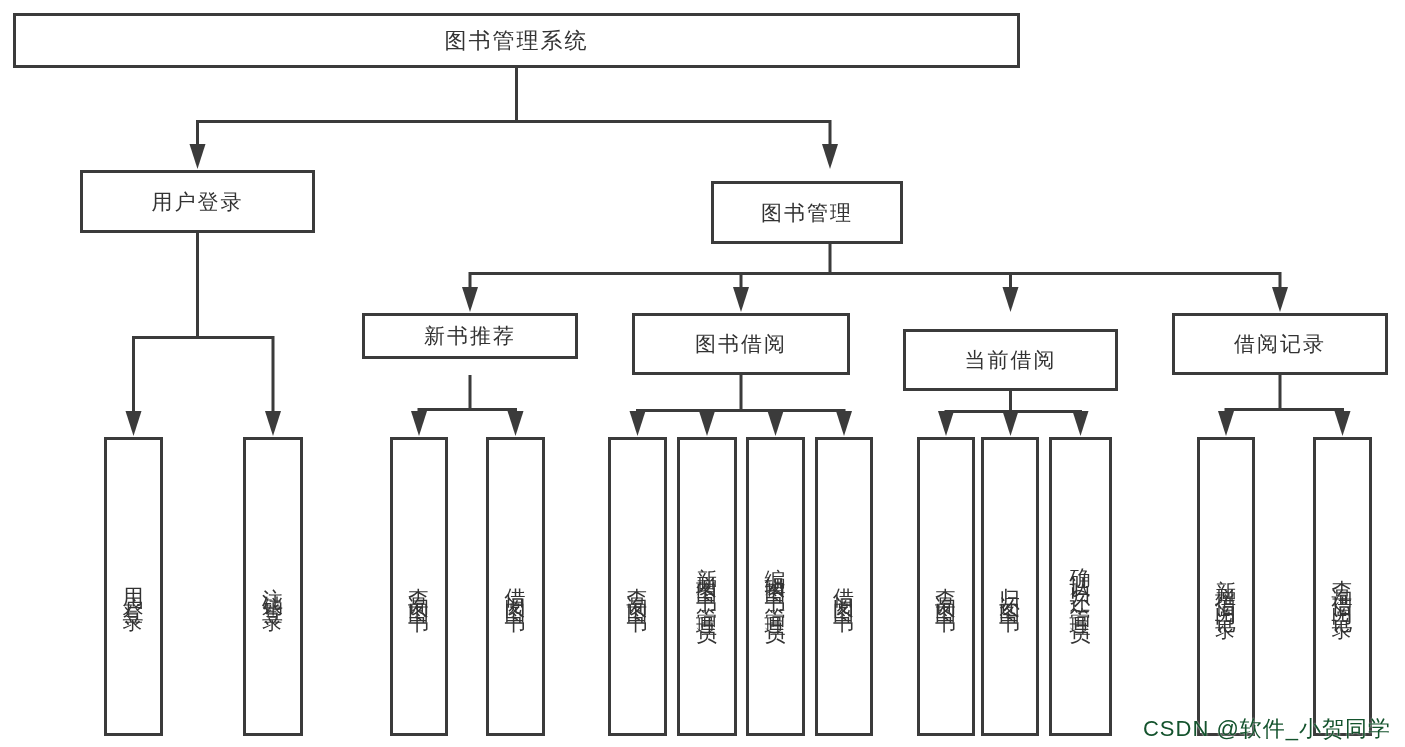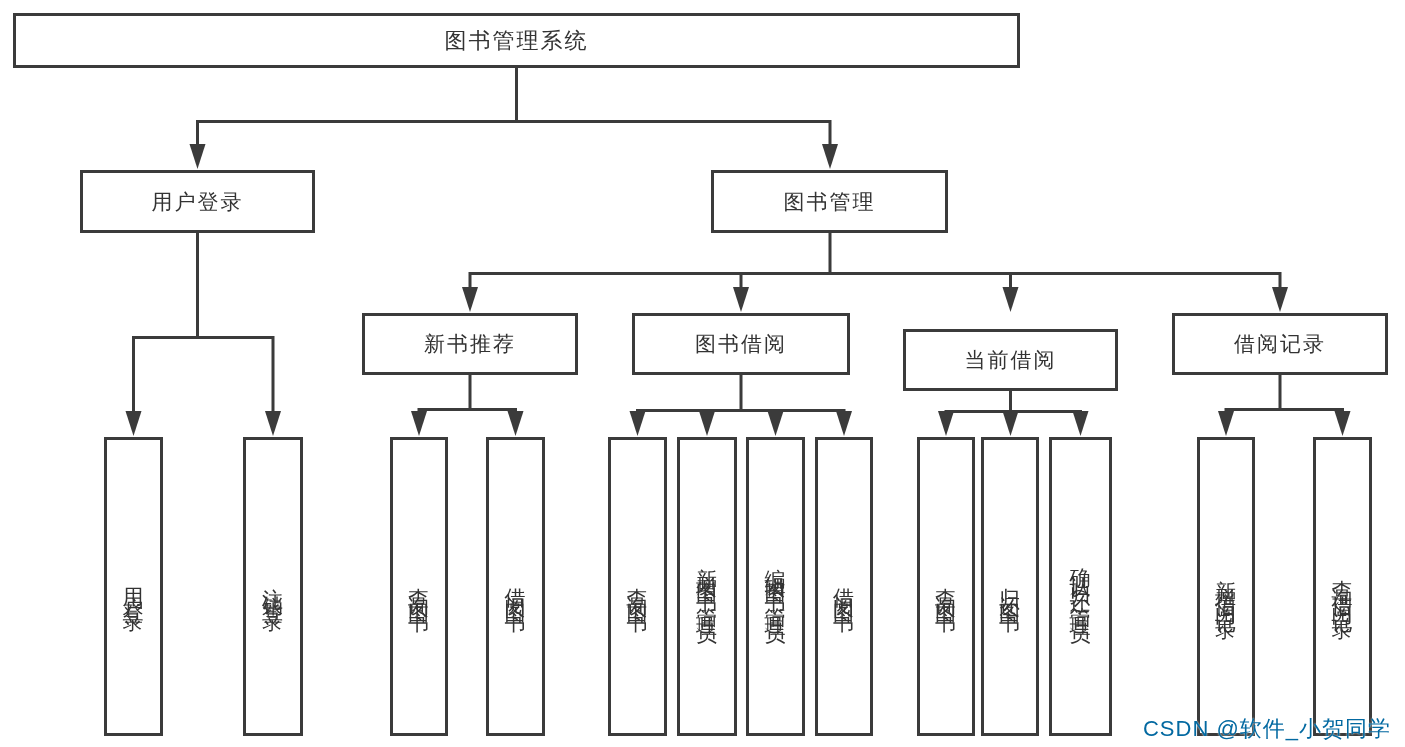--- a/index.html
+++ b/index.html
@@ -43,21 +43,21 @@
   .root-font  { font-size: 22px; }
   .l2-font    { font-size: 21px; }
   .l3-font    { font-size: 21px; }
   .leaf-font  { font-size: 21px; }
   .watermark {
     position: absolute;
     right: 14px;
     bottom: 3px;
     z-index: 5;
     font-size: 22px;
-    color: #0369a1;
+    color: #14532d;
     letter-spacing: 1px;
     text-shadow: 0 0 2px #ffffff;
     white-space: nowrap;
   }
 </style>
 </head>
 <body>
 
 <div class="stage">
 
@@ -108,25 +108,25 @@
     </g>
   </svg>
 
   <div class="node h root-font" style="left:13px;top:13px;width:1007px;height:55px;">
     <span>图书管理系统</span>
   </div>
 
   <div class="node h l2-font" style="left:80px;top:170px;width:235px;height:63px;">
     <span>用户登录</span>
   </div>
-  <div class="node h l2-font" style="left:711px;top:170px;width:237px;height:63px;text-align:center;">
+  <div class="node h l2-font" style="left:711px;top:181px;width:192px;height:63px;text-align:center;">
     <span>图书管理</span>
   </div>
 
-  <div class="node h l3-font" style="left:362px;top:313px;width:216px;height:62px;">
+  <div class="node h l3-font" style="left:362px;top:313px;width:216px;height:46px;">
     <span>新书推荐</span>
   </div>
   <div class="node h l3-font" style="left:632px;top:313px;width:218px;height:62px;text-align:center;">
     <span>图书借阅</span>
   </div>
   <div class="node h l3-font" style="left:903px;top:313px;width:215px;height:62px;margin-top:16px;">
     <span>当前借阅</span>
   </div>
   <div class="node h l3-font" style="left:1172px;top:313px;width:216px;height:62px;">
     <span>借阅记录</span>

